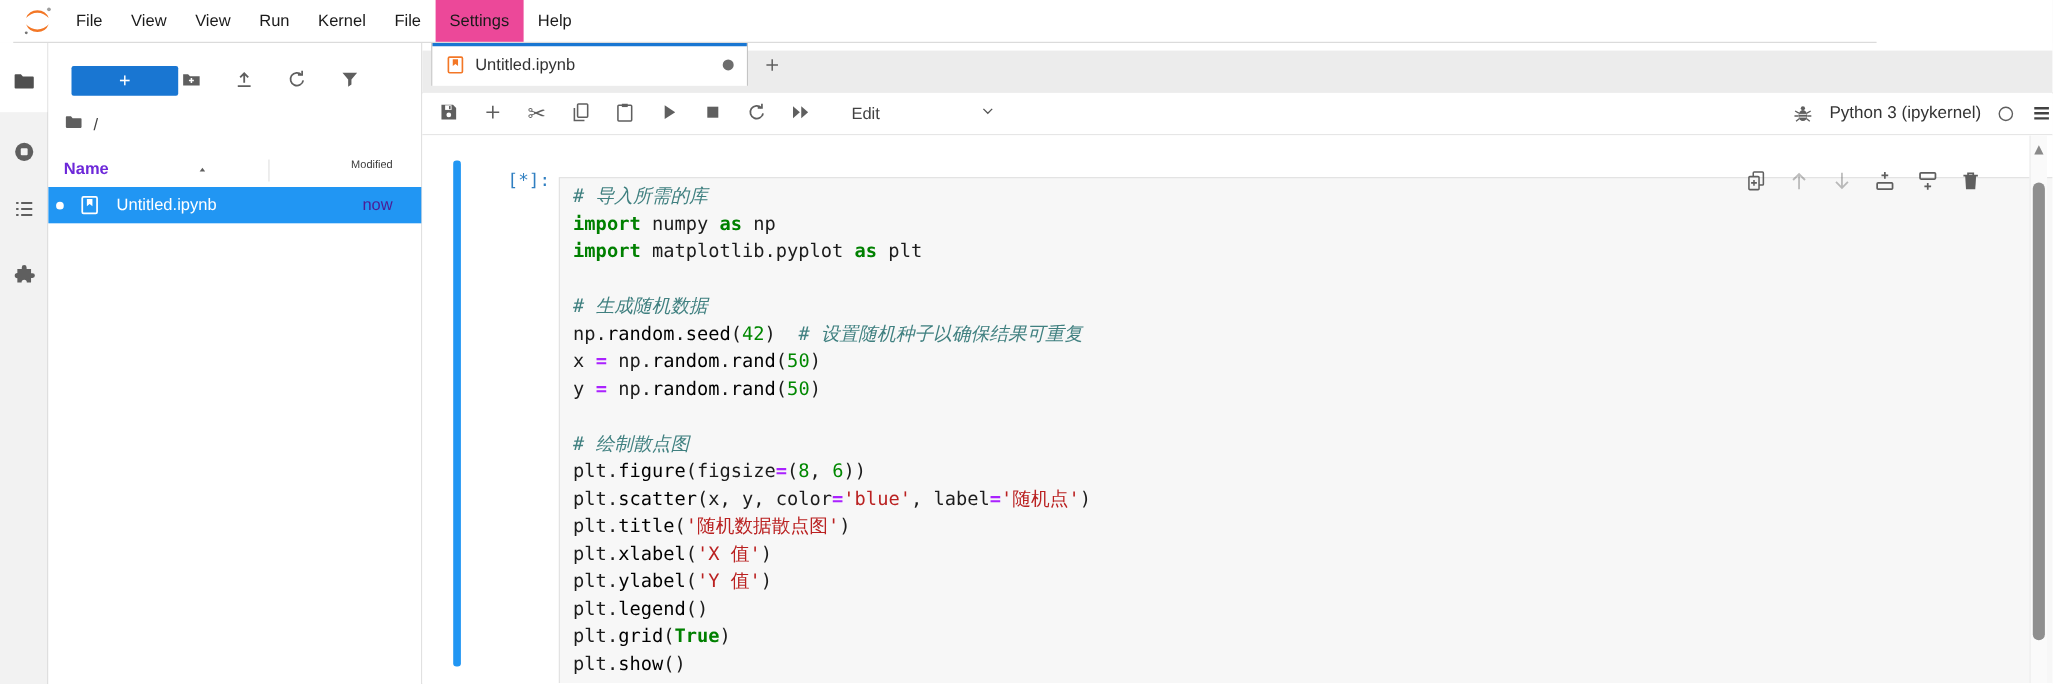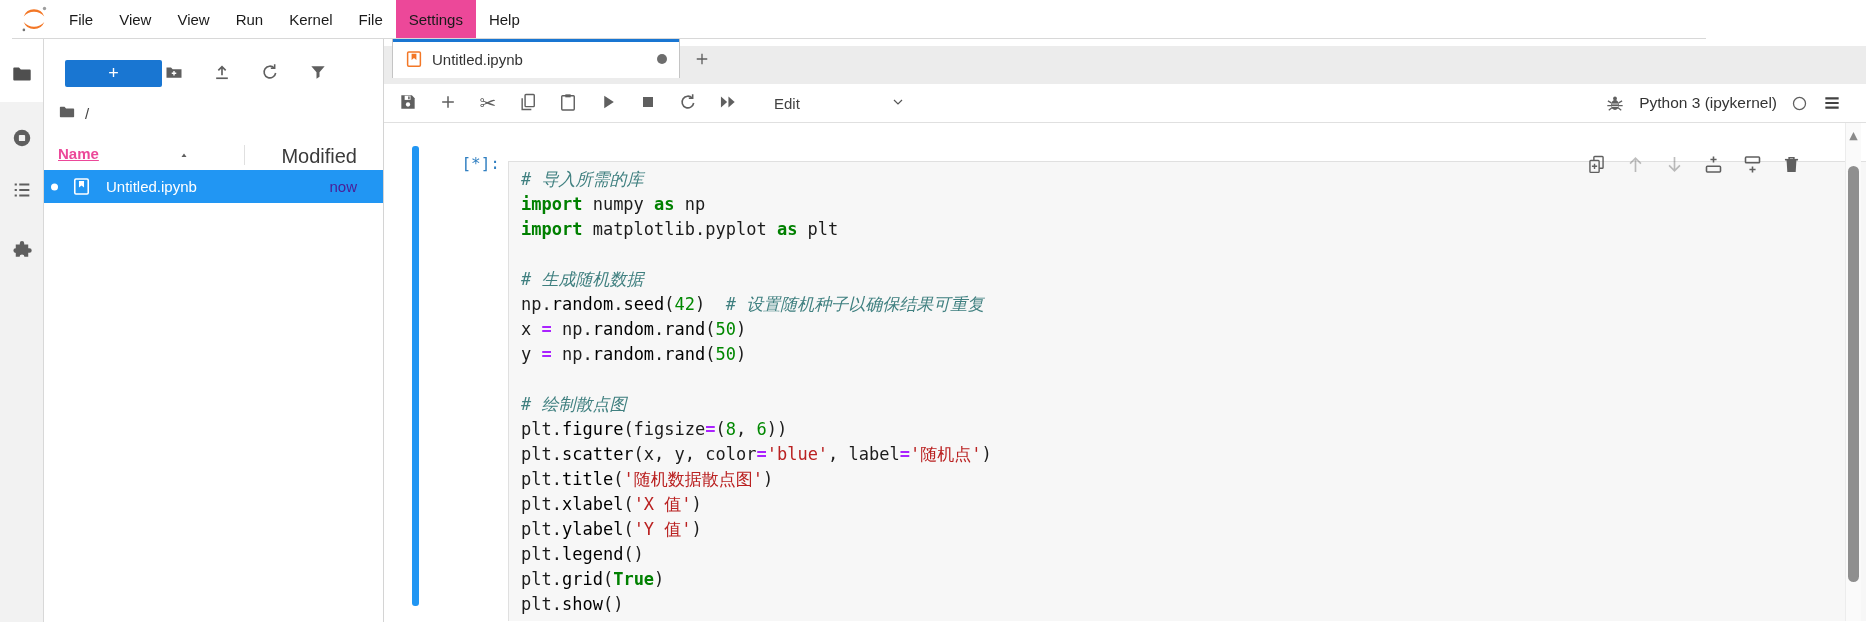--- a/index.html
+++ b/index.html
@@ -28,24 +28,24 @@
   #new-launcher-btn{margin-left:21px;width:97px;height:27px;background:#1976d2;border:none;border-radius:2px;
     color:#fff;font-size:18px;line-height:27px;text-align:center;font-family:"Liberation Sans",sans-serif;padding:0;}
   .fb-icon-btn{width:24px;height:24px;display:flex;align-items:center;justify-content:center;background:none;border:none;padding:0;}
   .fb-icon-btn svg{width:20px;height:20px;}
   .fb-icon-btn:nth-of-type(2){margin-left:20px;}
   .fb-icon-btn + .fb-icon-btn{margin-left:24px;}
   .fb-breadcrumb{position:absolute;top:62px;left:14px;height:24px;display:flex;align-items:center;
     font-size:15px;color:#424242;}
   .fb-breadcrumb svg{width:18px;height:18px;margin-right:9px;}
   .fb-header{position:absolute;top:102px;left:0;right:0;height:29px;border-bottom:1px solid #e0e0e0;}
-  .fb-header .col-name{position:absolute;left:14px;top:4px;font-size:15px;font-weight:bold;color:#ec4899;text-decoration:underline;}
+  .fb-header .col-name{position:absolute;left:14px;top:4px;font-size:15px;font-weight:bold;color:#6d28d9;}
   .fb-header .sort-caret{position:absolute;left:134px;top:7px;width:12px;height:12px;}
   .fb-header .col-divider{position:absolute;left:200px;top:4px;width:1px;height:20px;background:#e0e0e0;}
-  .fb-header .col-modified{position:absolute;right:26px;top:4px;font-size:20px;color:#3a3a3a;}
+  .fb-header .col-modified{position:absolute;right:26px;top:4px;font-size:10px;color:#3a3a3a;}
   #file-rows{position:absolute;top:131px;left:0;right:0;}
   .file-row{height:33px;display:flex;align-items:center;padding:0 26px 0 14px;font-size:15px;color:#1c1c1c;position:relative;}
   .file-row .file-icon{width:19px;height:19px;margin-right:15px;flex:none;}
   .file-row .file-icon svg{width:19px;height:19px;display:block;}
   .file-name{flex:1;white-space:nowrap;overflow:hidden;}
   .file-modified{color:#3a3a3a;}
   .file-row.selected{background:#2196f3;color:#fff;padding-left:28px;}
   .file-row.selected .file-modified{color:#4c1d95;}
   .file-dirty-dot{position:absolute;left:7px;top:50%;transform:translateY(-50%);width:7px;height:7px;border-radius:50%;background:#fff;}
   
@@ -62,21 +62,21 @@
   #new-tab-btn svg{width:18px;height:18px;}
   
   #nbtoolbar{position:absolute;top:45px;left:0;right:0;height:39px;background:#fff;border-bottom:1px solid #e0e0e0;
     display:flex;align-items:center;box-sizing:border-box;padding-left:12px;}
   .nb-btn{width:24px;height:24px;margin-right:16px;display:flex;align-items:center;justify-content:center;background:none;border:none;padding:0;}
   .nb-btn svg{width:20px;height:20px;}
   .scissors-glyph{font-size:20px;color:#5f5f5f;line-height:1;font-family:"DejaVu Sans",sans-serif;}
   .cell-type-select{margin-left:18px;width:132px;height:28px;display:flex;align-items:center;justify-content:space-between;
     font-size:15px;color:#424242;}
   .cell-type-select svg{width:16px;height:16px;}
-  .toolbar-right{margin-left:auto;display:flex;align-items:center;padding-right:24px;}
+  .toolbar-right{margin-left:auto;display:flex;align-items:center;}
   .toolbar-right .tr-gap{width:14px;}
   .kernel-name{font-size:15.5px;color:#333;}
   .toolbar-right svg{display:block;}
   
   #content{position:absolute;top:84px;left:0;width:1482px;height:498px;background:#fff;overflow:hidden;}
   #collapser{position:absolute;left:28px;top:23px;width:7px;height:460px;background:#2196f3;border-radius:3px;}
   #prompt{position:absolute;left:30px;top:31px;width:86px;text-align:right;
     font-family:"DejaVu Sans Mono",monospace;font-size:16px;color:#307fc1;}
   #editor{position:absolute;left:124px;top:38px;width:1541px;height:462px;background:#f7f7f7;
     border:1px solid #e0e0e0;box-sizing:border-box;}

